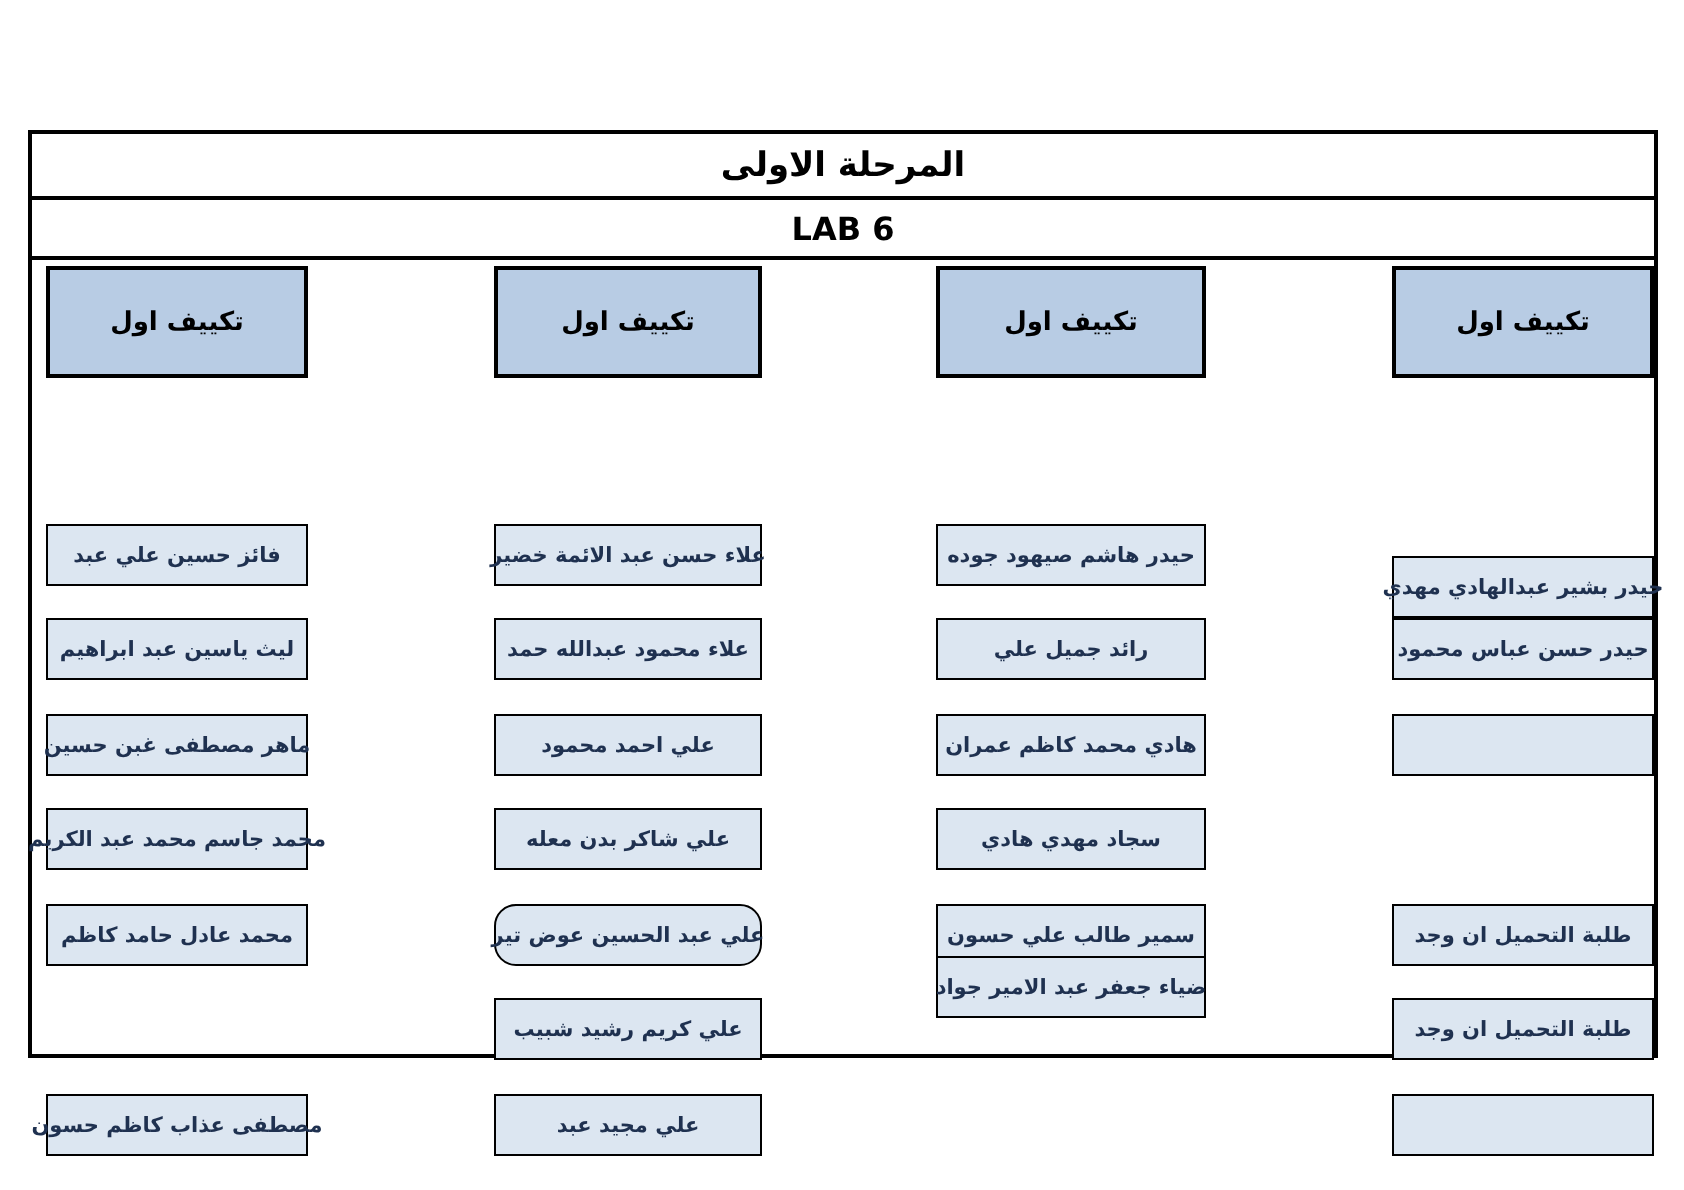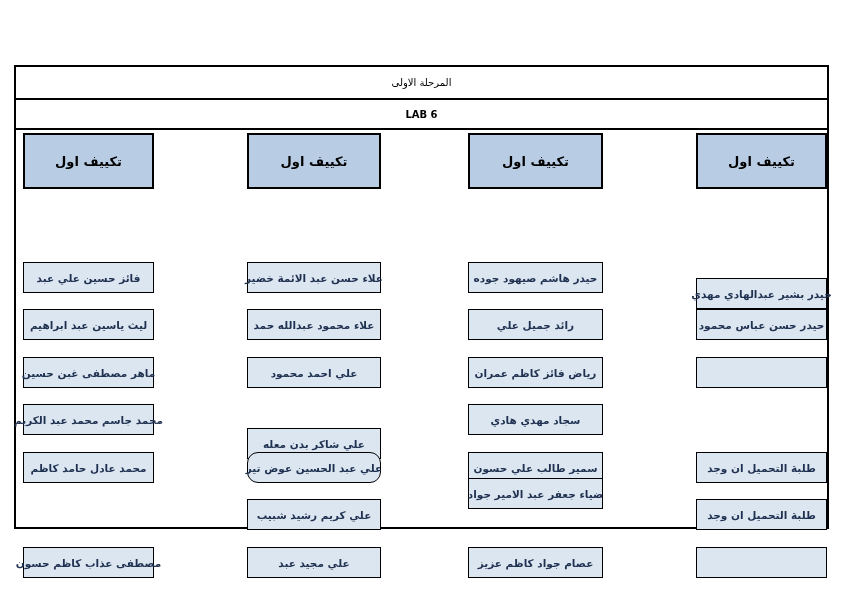--- a/index.html
+++ b/index.html
@@ -1,24 +1,24 @@
 <!DOCTYPE html>
 <html lang="ar"><head>
 <meta charset="utf-8">
 <style>
   html,body{margin:0;padding:0;background:#ffffff;}
   body{width:842px;height:595px;overflow:hidden;font-family:"DejaVu Sans","Liberation Sans",sans-serif;}
   .page{position:relative;width:842px;height:595px;background:#fff;}
   .sheet{position:absolute;left:14px;top:65px;width:811px;height:460px;border:2px solid #000;background:#fff;}
   .title-row{position:absolute;left:0;top:0;width:100%;height:31px;border-bottom:2px solid #000;
              display:flex;align-items:center;justify-content:center;
-             font-size:10px;font-weight:normal;color:#000;direction:rtl;}
+             font-size:17px;font-weight:bold;color:#000;direction:rtl;}
   .lab-row{position:absolute;left:0;top:33px;width:100%;height:28px;border-bottom:2px solid #000;
            display:flex;align-items:center;justify-content:center;
-           font-size:10px;font-weight:bold;color:#000;}
+           font-size:16px;font-weight:bold;color:#000;}
   .content{position:absolute;left:0;top:63px;width:100%;height:397px;}
   .col{position:absolute;top:0;height:100%;}
   .hdr{position:absolute;left:0;top:3px;width:100%;height:56px;background:#b8cce4;border:2px solid #000;
        box-sizing:border-box;display:flex;align-items:center;justify-content:center;
        font-size:13px;font-weight:bold;color:#000;direction:rtl;}
   .cell{position:absolute;left:0;width:100%;height:31px;background:#dce6f1;border:1px solid #000;
         box-sizing:border-box;display:flex;align-items:center;justify-content:center;
         font-size:10.5px;font-weight:bold;color:#1f3150;direction:rtl;white-space:nowrap;}
 </style>
 </head>
@@ -35,32 +35,31 @@
           <div class="cell" style="top: 179px;">حيدر حسن عباس محمود</div>
           <div class="cell" style="top: 227px;"></div>
           <div class="cell" style="top: 322px;">طلبة التحميل ان وجد</div>
           <div class="cell" style="top: 369px;">طلبة التحميل ان وجد</div>
           <div class="cell" style="top: 417px;"></div>
         </div>
         <div class="col" style="left: 452px; width: 135px;">
           <div class="hdr">تكييف اول</div>
           <div class="cell" style="top: 132px;">حيدر هاشم صيهود جوده</div>
           <div class="cell" style="top: 179px;">رائد جميل علي</div>
-          <div class="cell" style="top: 227px;">رياض فائز كاظم عمران</div>
+          <div class="cell" style="top: 227px;">هادي محمد كاظم عمران</div>
           <div class="cell" style="top: 274px;">سجاد مهدي هادي</div>
           <div class="cell" style="top: 322px;">سمير طالب علي حسون</div>
           <div class="cell" style="top: 348px;">ضياء جعفر عبد الامير جواد</div>
-          <div class="cell" style="top: 417px;">عصام جواد كاظم عزيز</div>
         </div>
         <div class="col" style="left: 231px; width: 134px;">
           <div class="hdr">تكييف اول</div>
           <div class="cell" style="top: 132px;">علاء حسن عبد الائمة خضير</div>
           <div class="cell" style="top: 179px;">علاء محمود عبدالله حمد</div>
           <div class="cell" style="top: 227px;">علي احمد محمود</div>
-          <div class="cell" style="top: 274px; margin-top: 24px;">علي شاكر بدن معله</div>
+          <div class="cell" style="top: 274px;">علي شاكر بدن معله</div>
           <div class="cell" style="top: 322px; border-radius: 11px;">علي عبد الحسين عوض تير</div>
           <div class="cell" style="top: 417px;">علي مجيد عبد</div>
           <div class="cell" style="top: 369px;">علي كريم رشيد شبيب</div>
         </div>
         <div class="col" style="left: 7px; width: 131px;">
           <div class="hdr">تكييف اول</div>
           <div class="cell" style="top: 132px;">فائز حسين علي عبد</div>
           <div class="cell" style="top: 179px;">ليث ياسين عبد ابراهيم</div>
           <div class="cell" style="top: 227px;">ماهر مصطفى غبن حسين</div>
           <div class="cell" style="top: 274px;">محمد جاسم محمد عبد الكريم</div>

